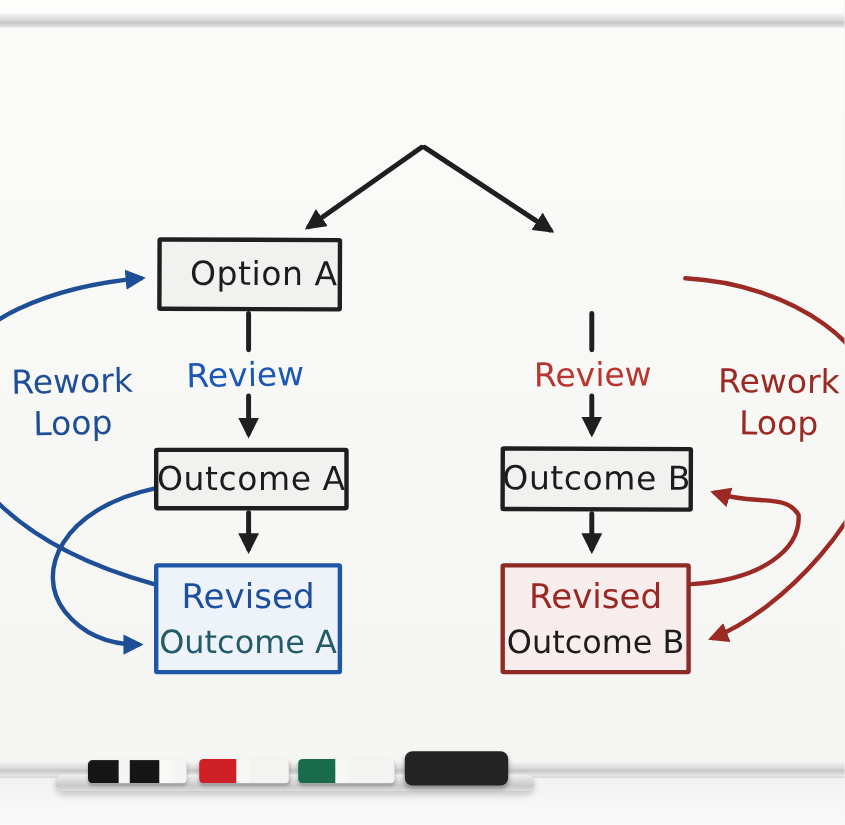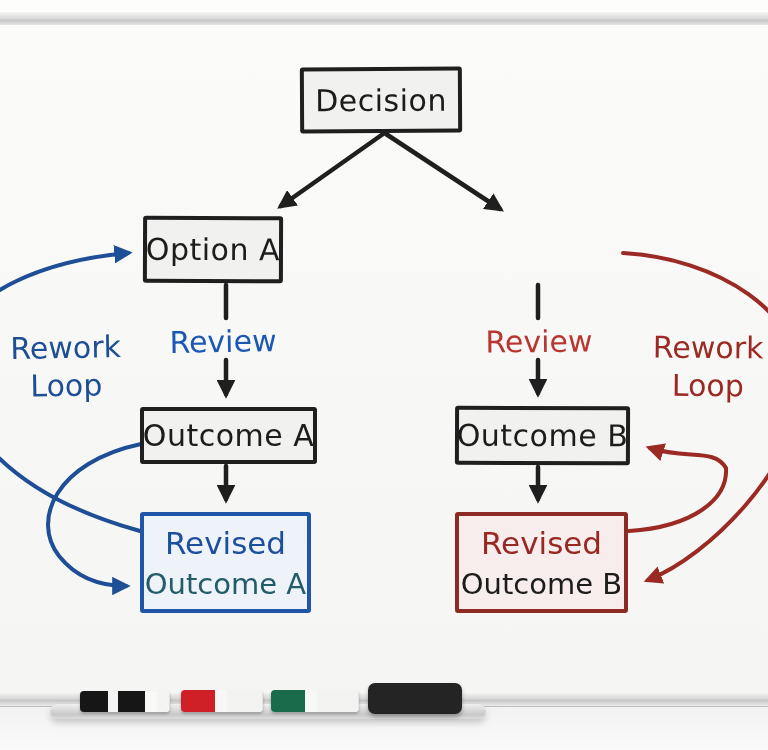--- a/index.html
+++ b/index.html
@@ -16,21 +16,21 @@
   .below{position:absolute;left:0;top:707px;width:768px;height:43px;
          background:linear-gradient(180deg,#f2f2f2,#fafafa);}
   
   svg.connectors{position:absolute;left:0;top:0;width:768px;height:750px;pointer-events:none;}
   
   .node{position:absolute;display:flex;flex-direction:column;align-items:center;
         justify-content:center;box-sizing:border-box;border:4px solid var(--ink);
         background:var(--box-fill);border-radius:3px;color:#1c1c1c;}
   .node .lbl{font-size:30px;letter-spacing:.5px;white-space:nowrap;}
   #decision   {left:300px;top:67px; width:162px;height:66px;transform:rotate(-.3deg);}
-  #option-a   {left:143px;top:216px;width:140px;height:67px;transform:rotate(.2deg);}
+  #option-a   {left:143px;top:216px;width:168px;height:67px;transform:rotate(.2deg);align-items:flex-end;}
   #option-b   {left:452px;top:217px;width:170px;height:66px;transform:rotate(-.2deg);}
   #outcome-a  {left:140px;top:407px;width:177px;height:57px;}
   #outcome-b  {left:455px;top:406px;width:175px;height:59px;transform:rotate(.2deg);}
   #revised-a  {left:140px;top:512px;width:171px;height:101px;
                border-color:var(--blue-border);background:var(--blue-fill);}
   #revised-b  {left:455px;top:512px;width:173px;height:101px;
                border-color:var(--red-border);background:var(--red-fill);}
   #revised-a .l1{color:var(--blue-revised-text);font-size:31px;}
   #revised-a .l2{color:var(--teal-text);font-size:29px;margin-top:6px;}
   #revised-b .l1{color:var(--red-revised-text);font-size:31px;}
@@ -90,23 +90,20 @@
       <path d="M140 531 C 20 498, -58 428, -44 345 C -34 290, 50 260, 128 253" marker-end="url(#ar-b)"></path>
       <path d="M141 444 C 56 462, 31 520, 59 556 C 79 581, 105 586, 126 586" marker-end="url(#ar-b)"></path>
     </g>
 
     <g fill="none" style="stroke:var(--red-loop)" stroke-width="4" stroke-linecap="round">
       <path d="M623 253 C 716 258, 806 312, 801 392 C 796 466, 710 556, 648 580" marker-end="url(#ar-r)"></path>
       <path d="M629 531 C 692 527, 728 500, 726 468 C 714 448, 688 460, 650 448" marker-end="url(#ar-r)"></path>
     </g>
   </svg>
 
-  <div class="node" id="decision">
-    <span class="lbl">Decision</span>
-  </div>
   <div class="node" id="option-a">
     <span class="lbl">Option A</span>
   </div>
   <div class="node" id="outcome-a">
     <span class="lbl">Outcome A</span>
   </div>
   <div class="node" id="outcome-b">
     <span class="lbl">Outcome B</span>
   </div>
   <div class="node" id="revised-a">

